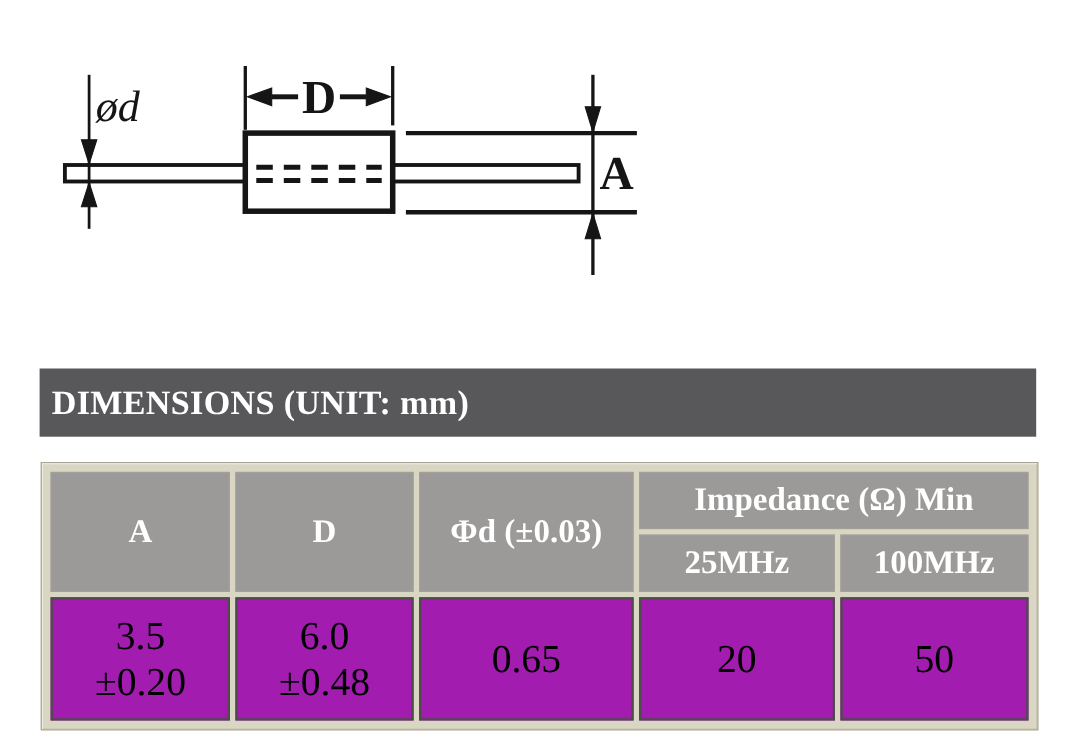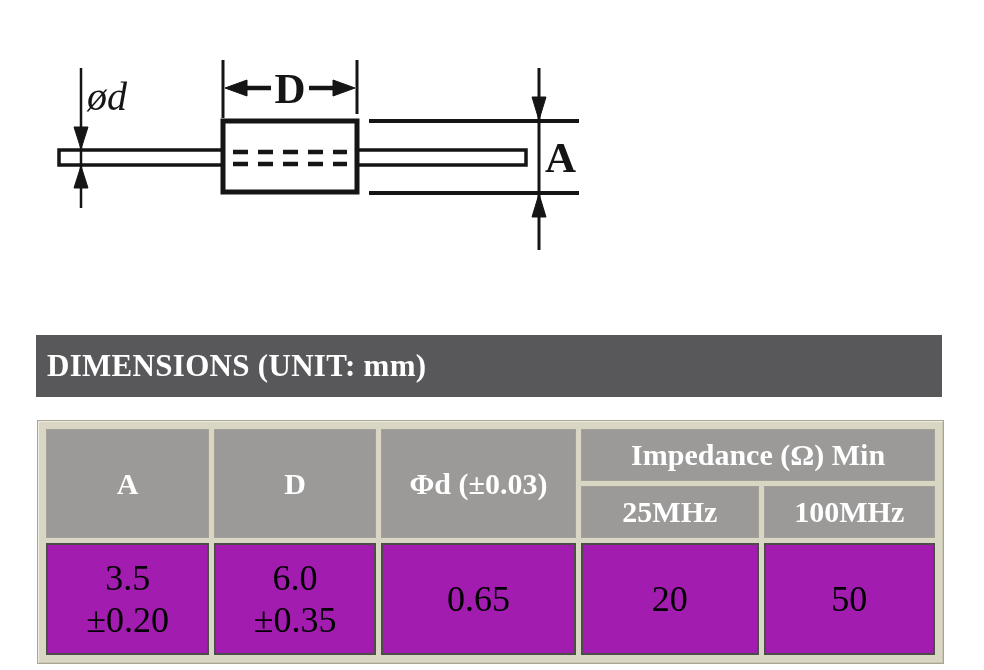--- a/index.html
+++ b/index.html
@@ -131,20 +131,20 @@
         <th rowspan="2">D</th>
         <th rowspan="2">Φd (±0.03)</th>
         <th colspan="2" class="group">Impedance (Ω) Min</th>
       </tr>
       <tr>
         <th class="sub">25MHz</th>
         <th class="sub">100MHz</th>
       </tr>
       <tr>
         <td>3.5 ±0.20</td>
-        <td>6.0 ±0.35</td>
+        <td>6.0 ±0.48</td>
         <td>0.65</td>
         <td>20</td>
         <td>50</td>
       </tr>
     </tbody>
   </table>
 </div>
 
 </body></html>

